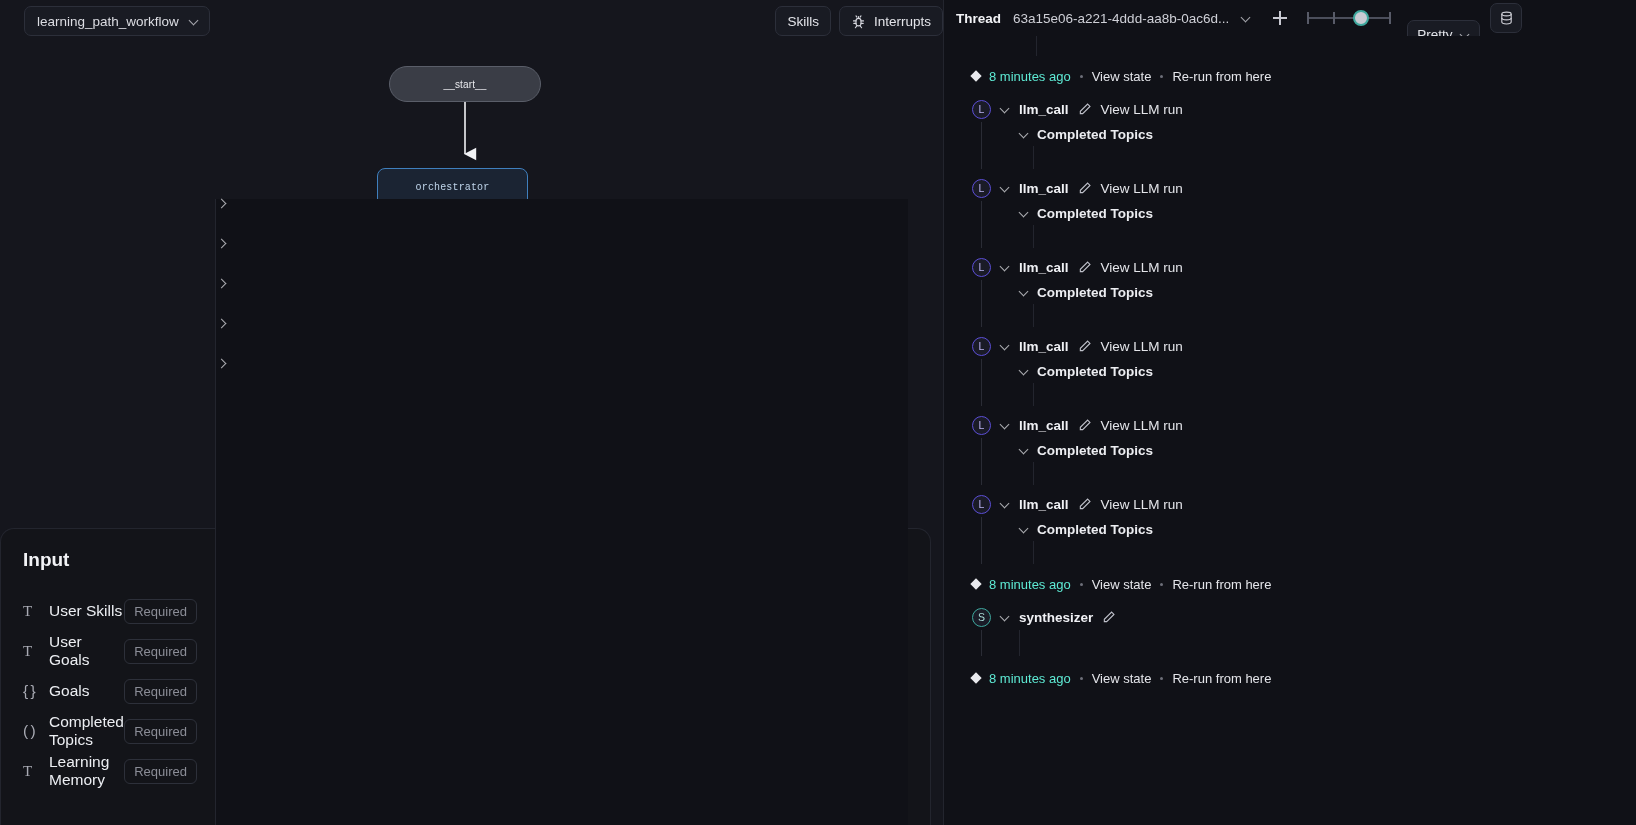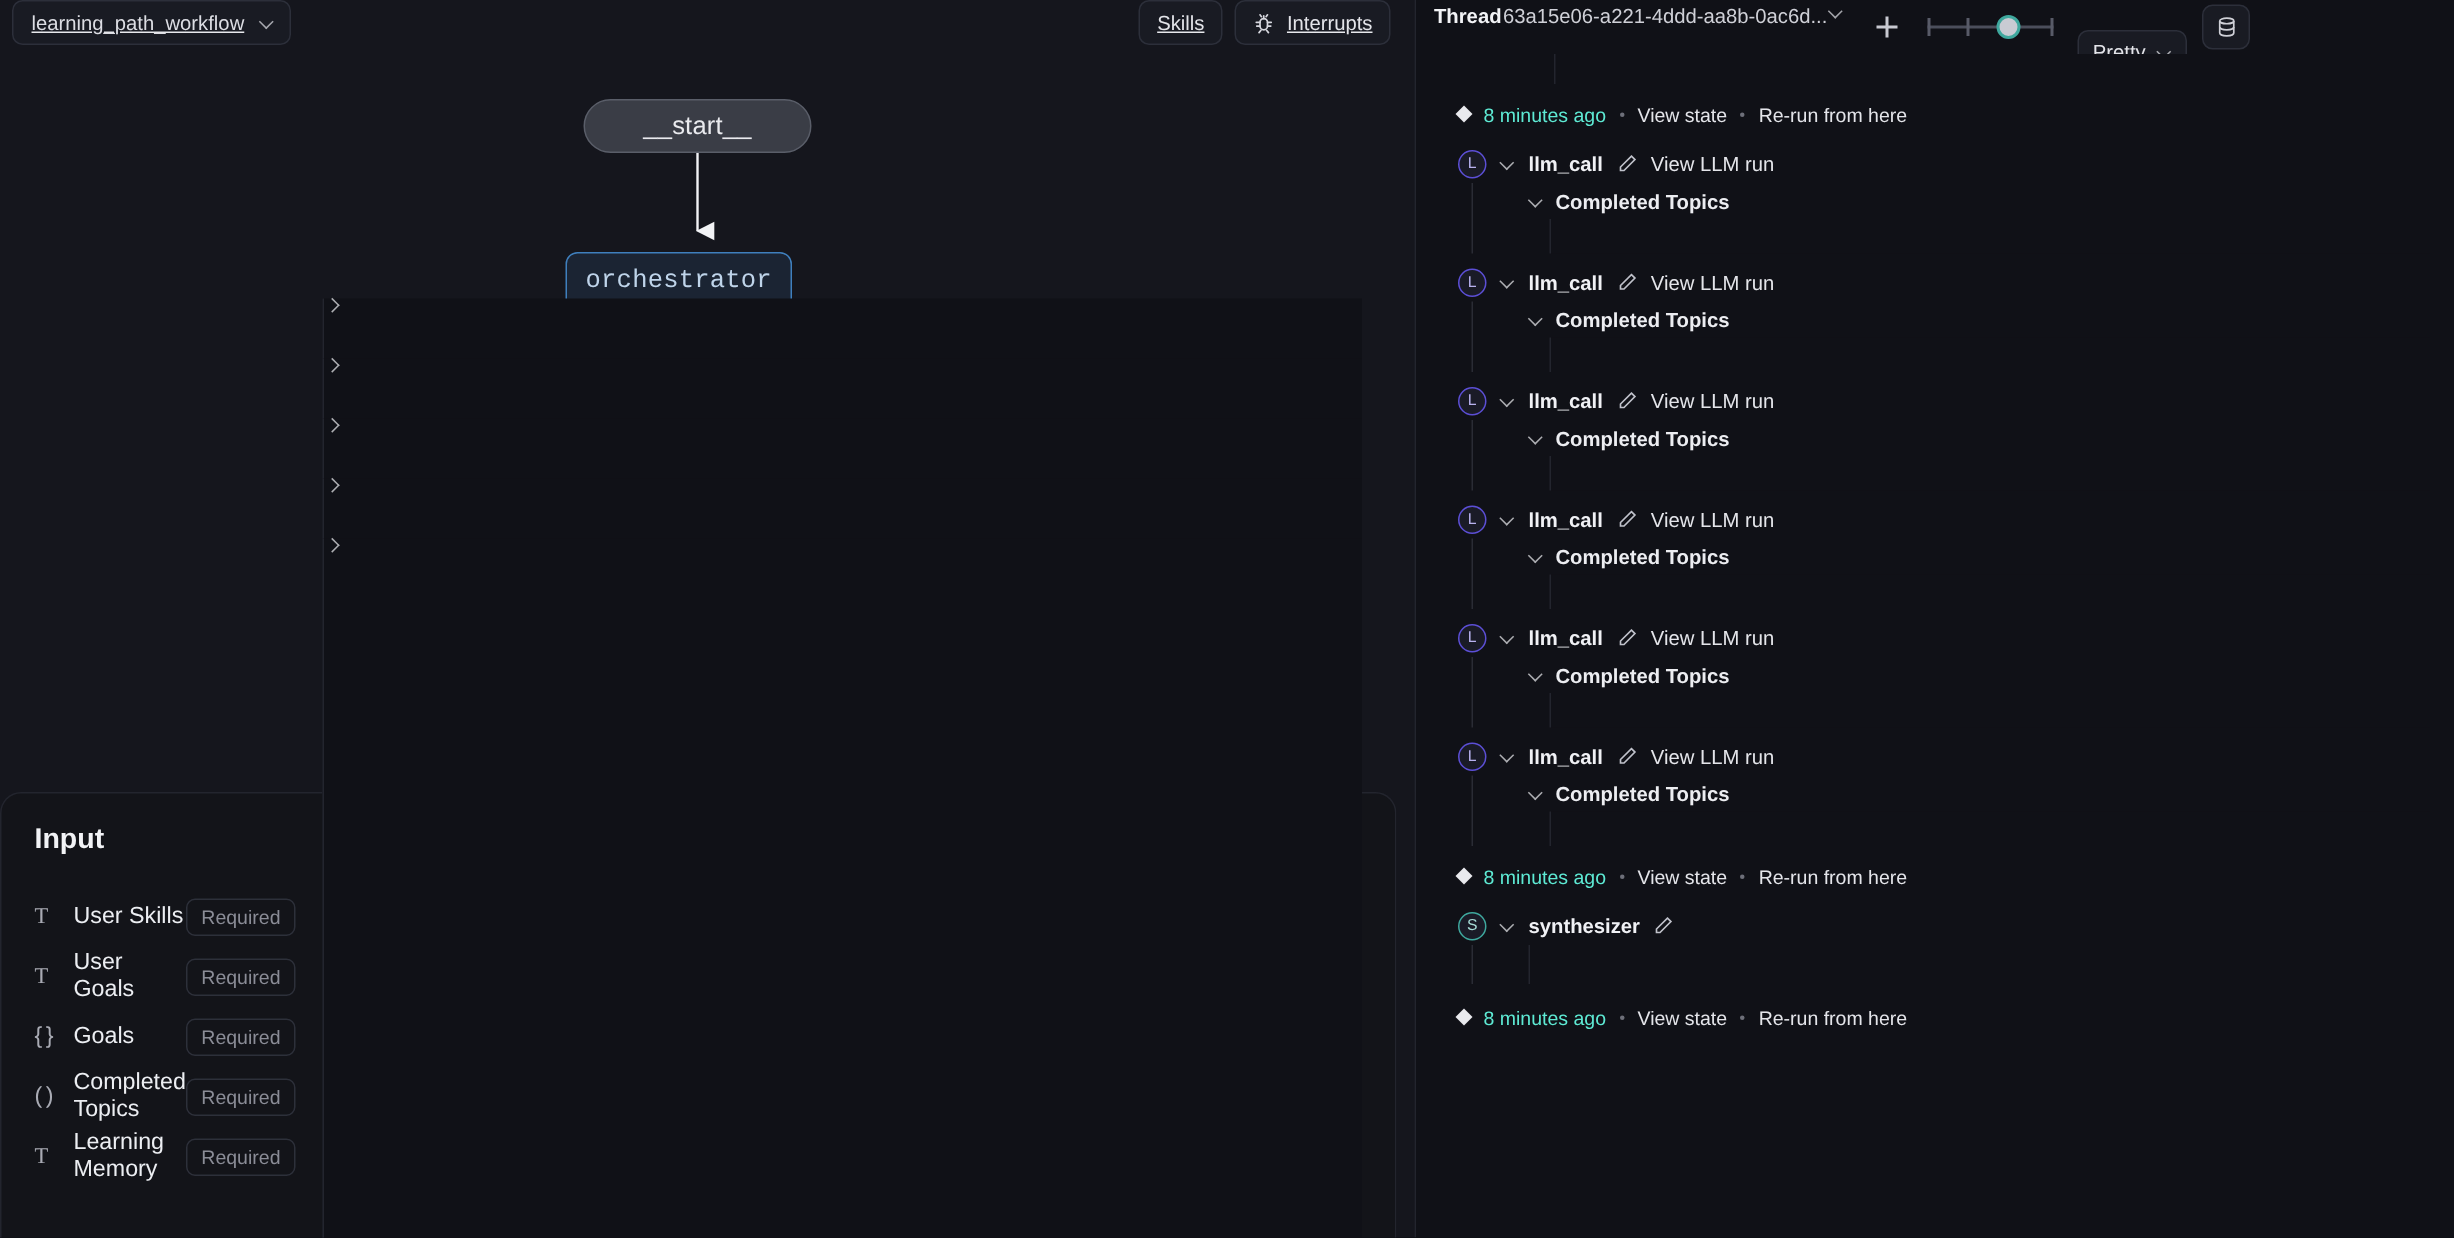--- a/index.html
+++ b/index.html
@@ -9,22 +9,22 @@
     font-family: "Liberation Sans", sans-serif;
     color: #e8e9ed;
     overflow: hidden;
   }
   .app { position: relative; width: 1636px; height: 825px; display: flex; }
 
   
   .left { position: relative; width: 943px; height: 825px; background: #15161d; }
 
   .left-toolbar {
-    position: absolute; top: 0; left: 0; width: 943px; height: 36px;
-    display: flex; align-items: flex-start; padding: 0 8px; text-decoration: underline;
+    position: absolute; top: 0; left: 16px; width: 943px; height: 36px;
+    display: flex; align-items: flex-end; padding: 0 8px;
   }
   .graph-select {
     display: flex; align-items: center; gap: 10px;
     height: 30px; padding: 0 10px 0 12px;
     border: 1px solid #2c2f3a; border-radius: 7px;
     background: #191b23; font-size: 13.5px; color: #dcdde3;
     white-space: nowrap;
   }
   .tb-right { margin-left: auto; display: flex; align-items: center; gap: 8px; padding-right: 8px; }
   .tb-btn {
@@ -40,21 +40,21 @@
     content:''; position:absolute; left:1px; top:1px; width:6px; height:6px;
     border-right:1.4px solid currentColor; border-bottom:1.4px solid currentColor;
     transform: rotate(45deg); opacity:.72;
   }
   .chev.right::after { transform: rotate(-45deg); left:2px; top:1px; }
 
   
   .canvas { position:absolute; top:36px; left:0; width:943px; height:492px; background:#15161d; }
   .node {
     position:absolute; display:flex; align-items:center; justify-content:center;
-    font-size:17px; letter-spacing:.15px;
+    font-size:10px; letter-spacing:.15px;
   }
   .node.term {
     border-radius: 999px; background:#3a3d46; border:1px solid #5a5e69; color:#e9eaee;
   }
   .node.box { border-radius:8px; }
   .node.orch { background:#1b2433; border:1px solid #3f7fbd; color:#bfd4ea; }
   .node.llm  { background:#20203a; border:1.5px solid #5c4fd6; color:#c3bdf2; }
   .node.syn  { background:#1c2c2e; border:1px solid #3fa89e; color:#b5dedc; }
 
   svg.edges { position:absolute; inset:0; width:943px; height:492px; overflow:visible; }
@@ -86,21 +86,21 @@
     font-size:13px; color:#8b8d97;
   }
 
   
   .right { position:relative; width:693px; height:825px; background:#101117;
            border-left:1px solid #23252e; }
   .right-toolbar {
     height:36px; display:flex; align-items:center; gap:10px; padding:0 10px;
   }
   .thread-sel {
-    display:flex; gap:1px; height:30px; padding:0 8px 0 2px;
+    display:flex; align-items:center; gap:12px; height:30px; padding:0 8px 0 2px;
     font-size:13.5px; color:#dcdde3; white-space:nowrap; max-width:330px;
   }
   .thread-lbl { font-weight:700; color:#f2f3f6; }
   .thread-id { color:#cfd0d7; overflow:hidden; text-overflow:ellipsis; white-space:nowrap; }
   .plus { width:22px; height:22px; position:relative; flex:none; color:#c8c9d1; }
   .plus::before, .plus::after { content:''; position:absolute; background:currentColor; }
   .plus::before { left:10px; top:4px; width:1.6px; height:14px; }
   .plus::after { left:4px; top:10px; width:14px; height:1.6px; }
 
   .slider { position:relative; width:88px; height:22px; flex:none; margin:0 4px; }

